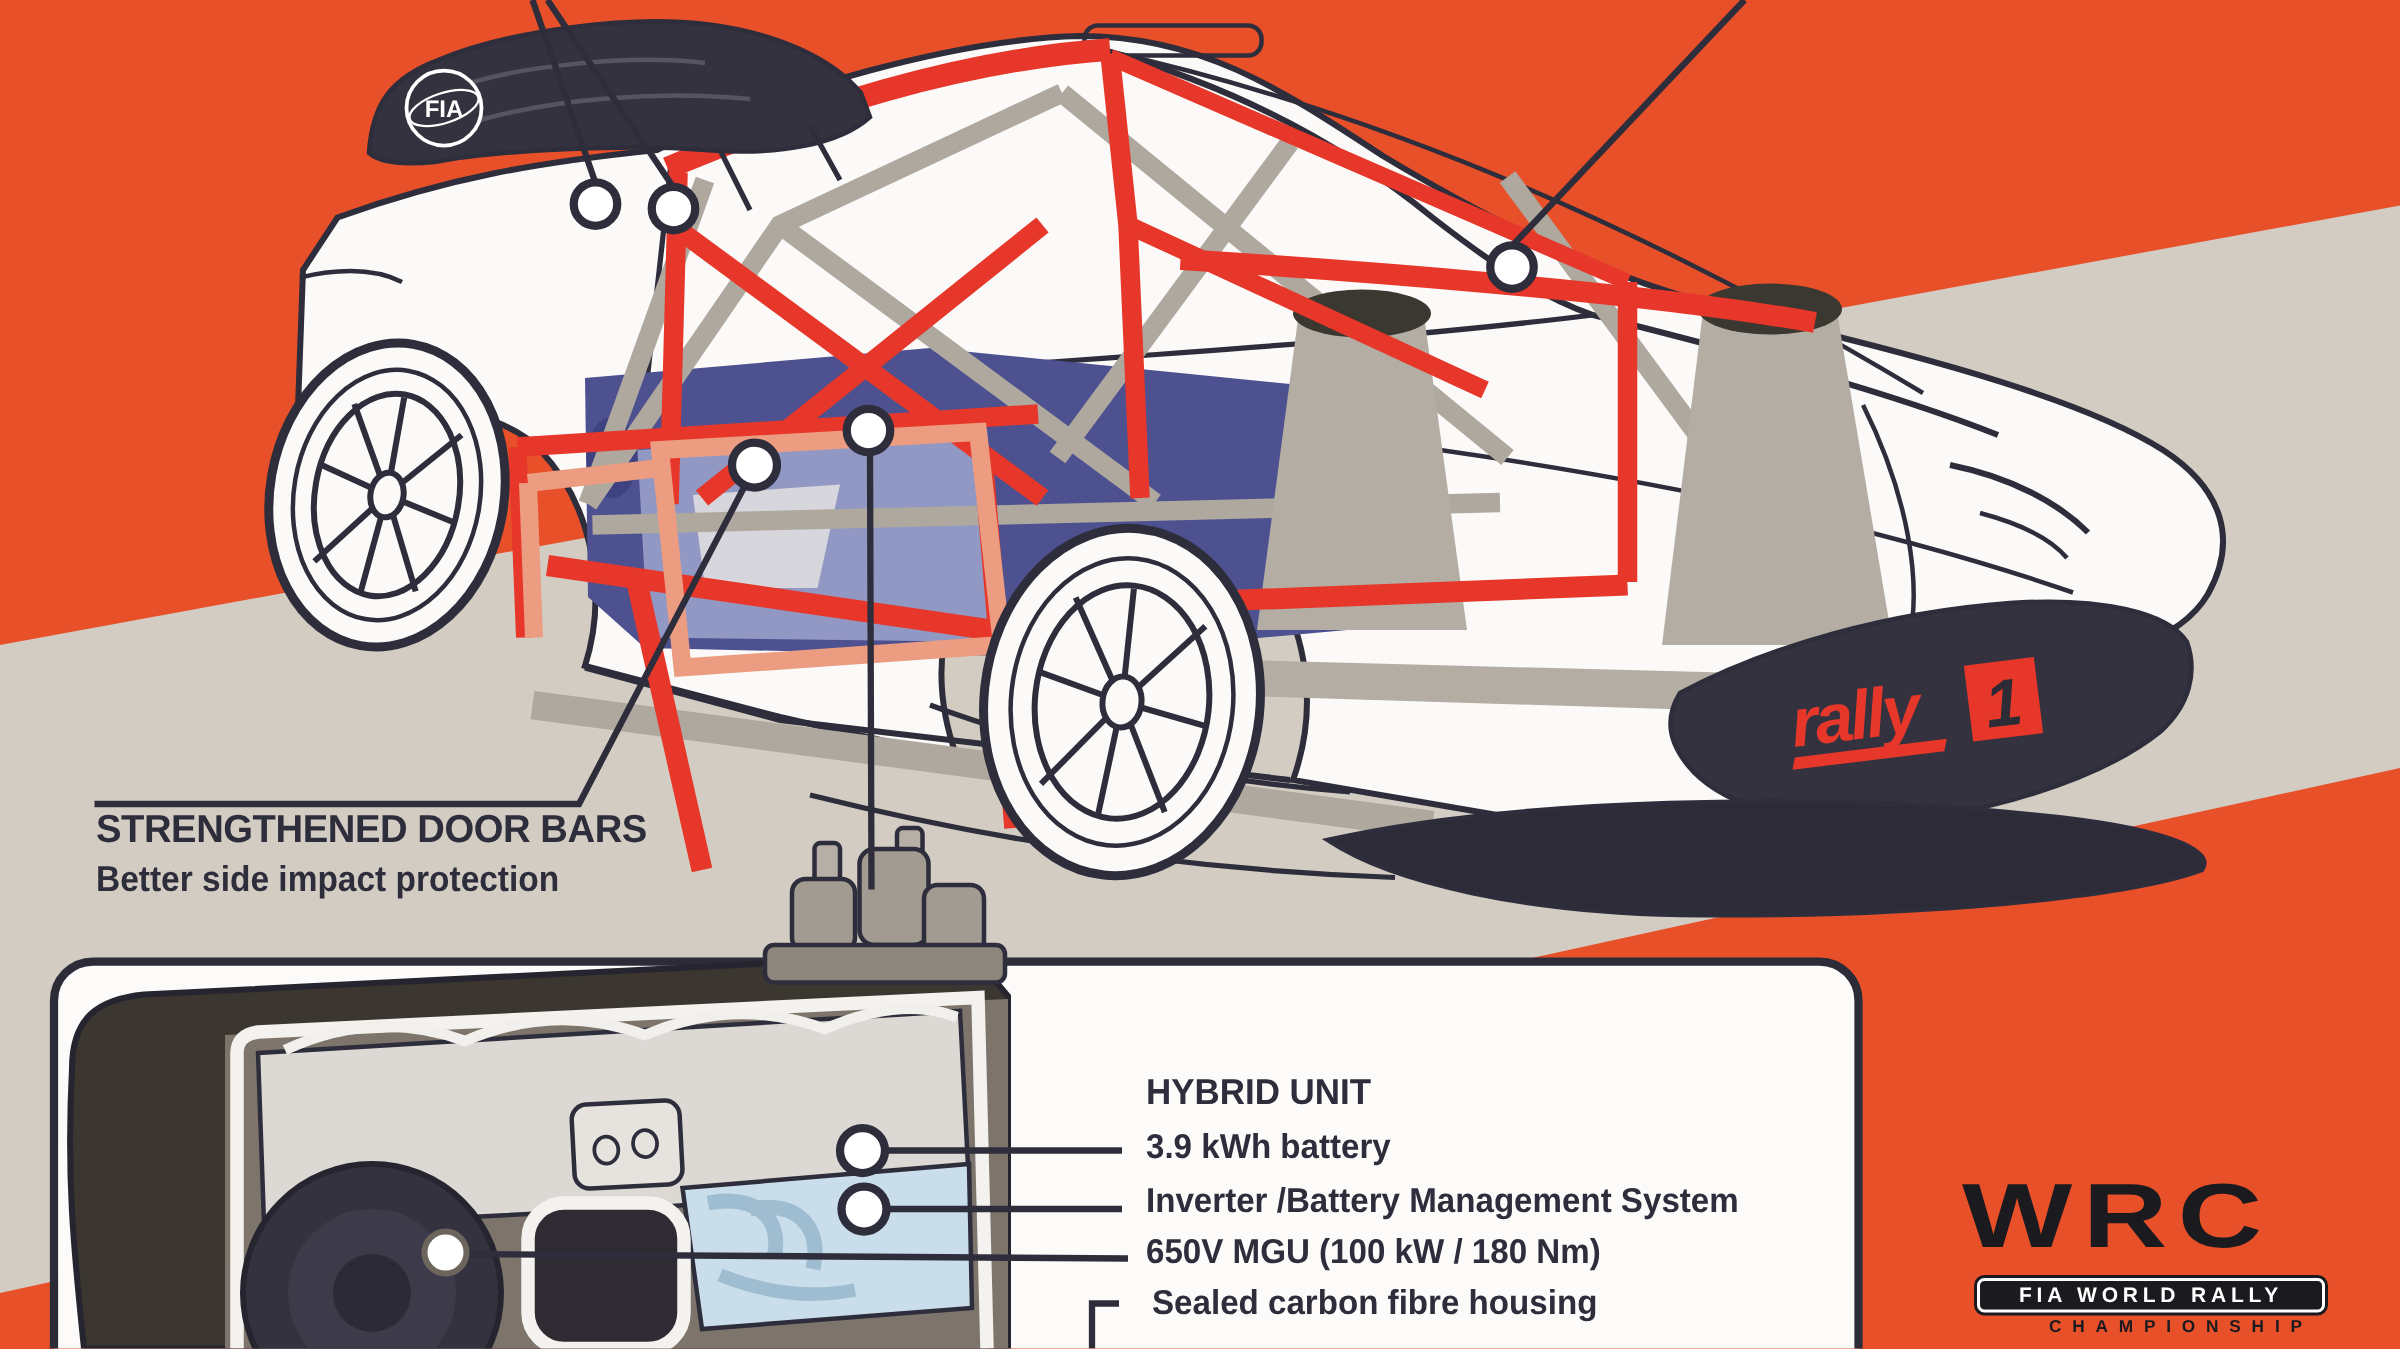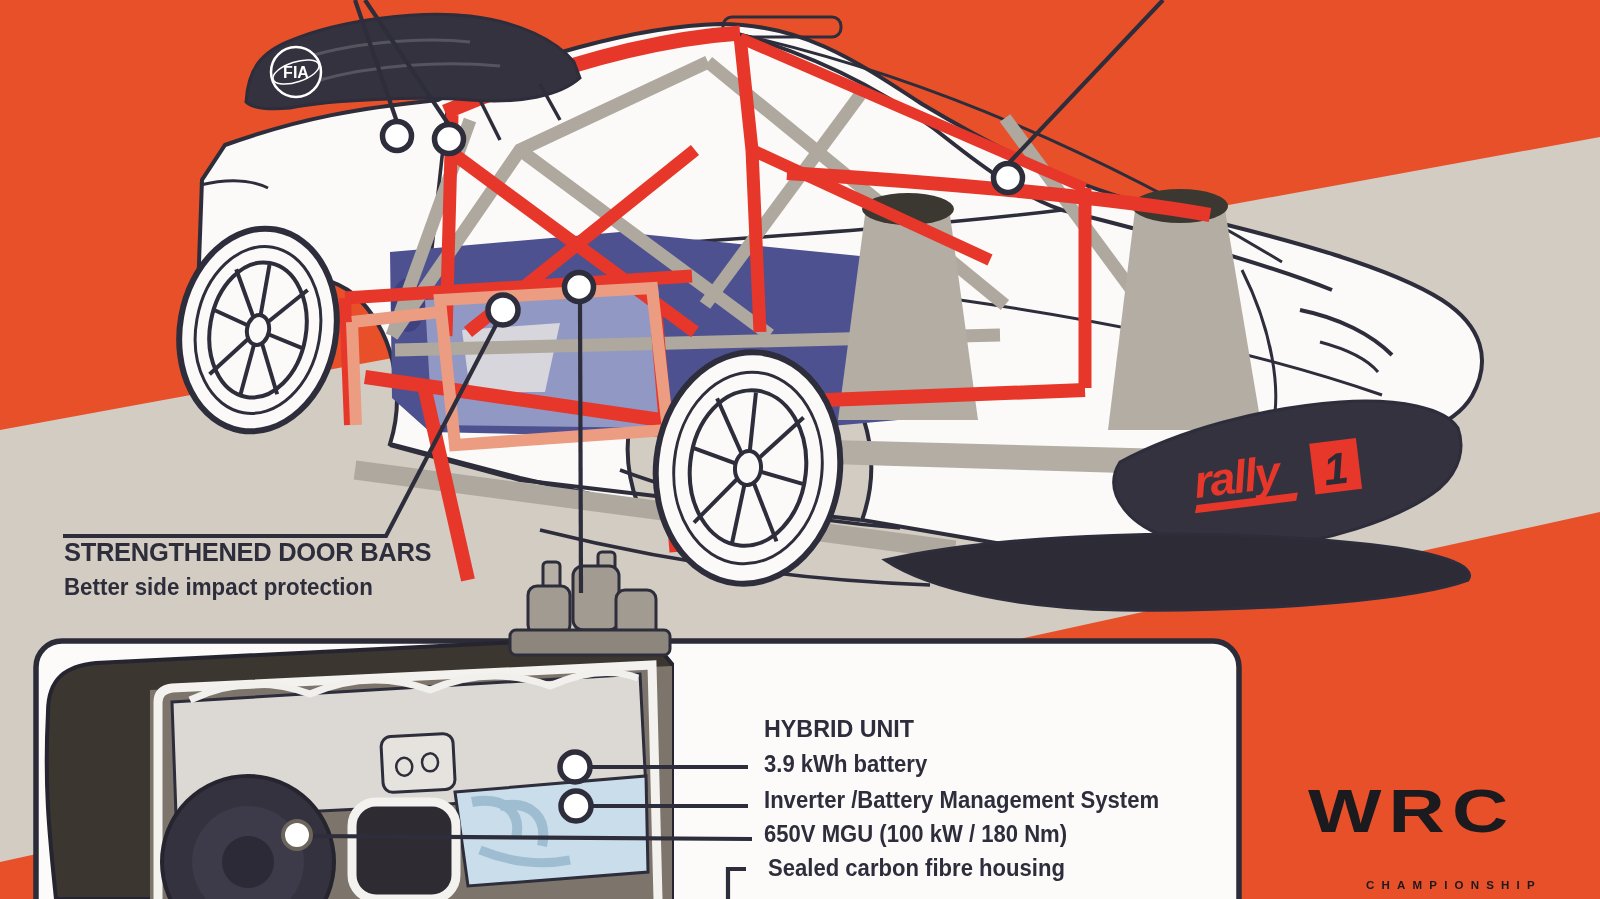--- a/index.html
+++ b/index.html
@@ -265,15 +265,18 @@
 <div class="lbl door-title">STRENGTHENED DOOR BARS</div>
 <div class="lbl door-sub">Better side impact protection</div>
 
 <div class="lbl hy-title">HYBRID UNIT</div>
 <div class="lbl hy-0">3.9 kWh battery</div>
 <div class="lbl hy-1">Inverter /Battery Management System</div>
 <div class="lbl hy-2">650V MGU (100 kW / 180 Nm)</div>
 <div class="lbl hy-3">Sealed carbon fibre housing</div>
 
 <div class="wrc-mark">WRC</div>
+<div class="wrc-badge">
+  <div class="wrc-badge-inner">FIA WORLD RALLY</div>
+</div>
 <div class="wrc-champ">CHAMPIONSHIP</div>
 
 </div>
 
 </body></html>

